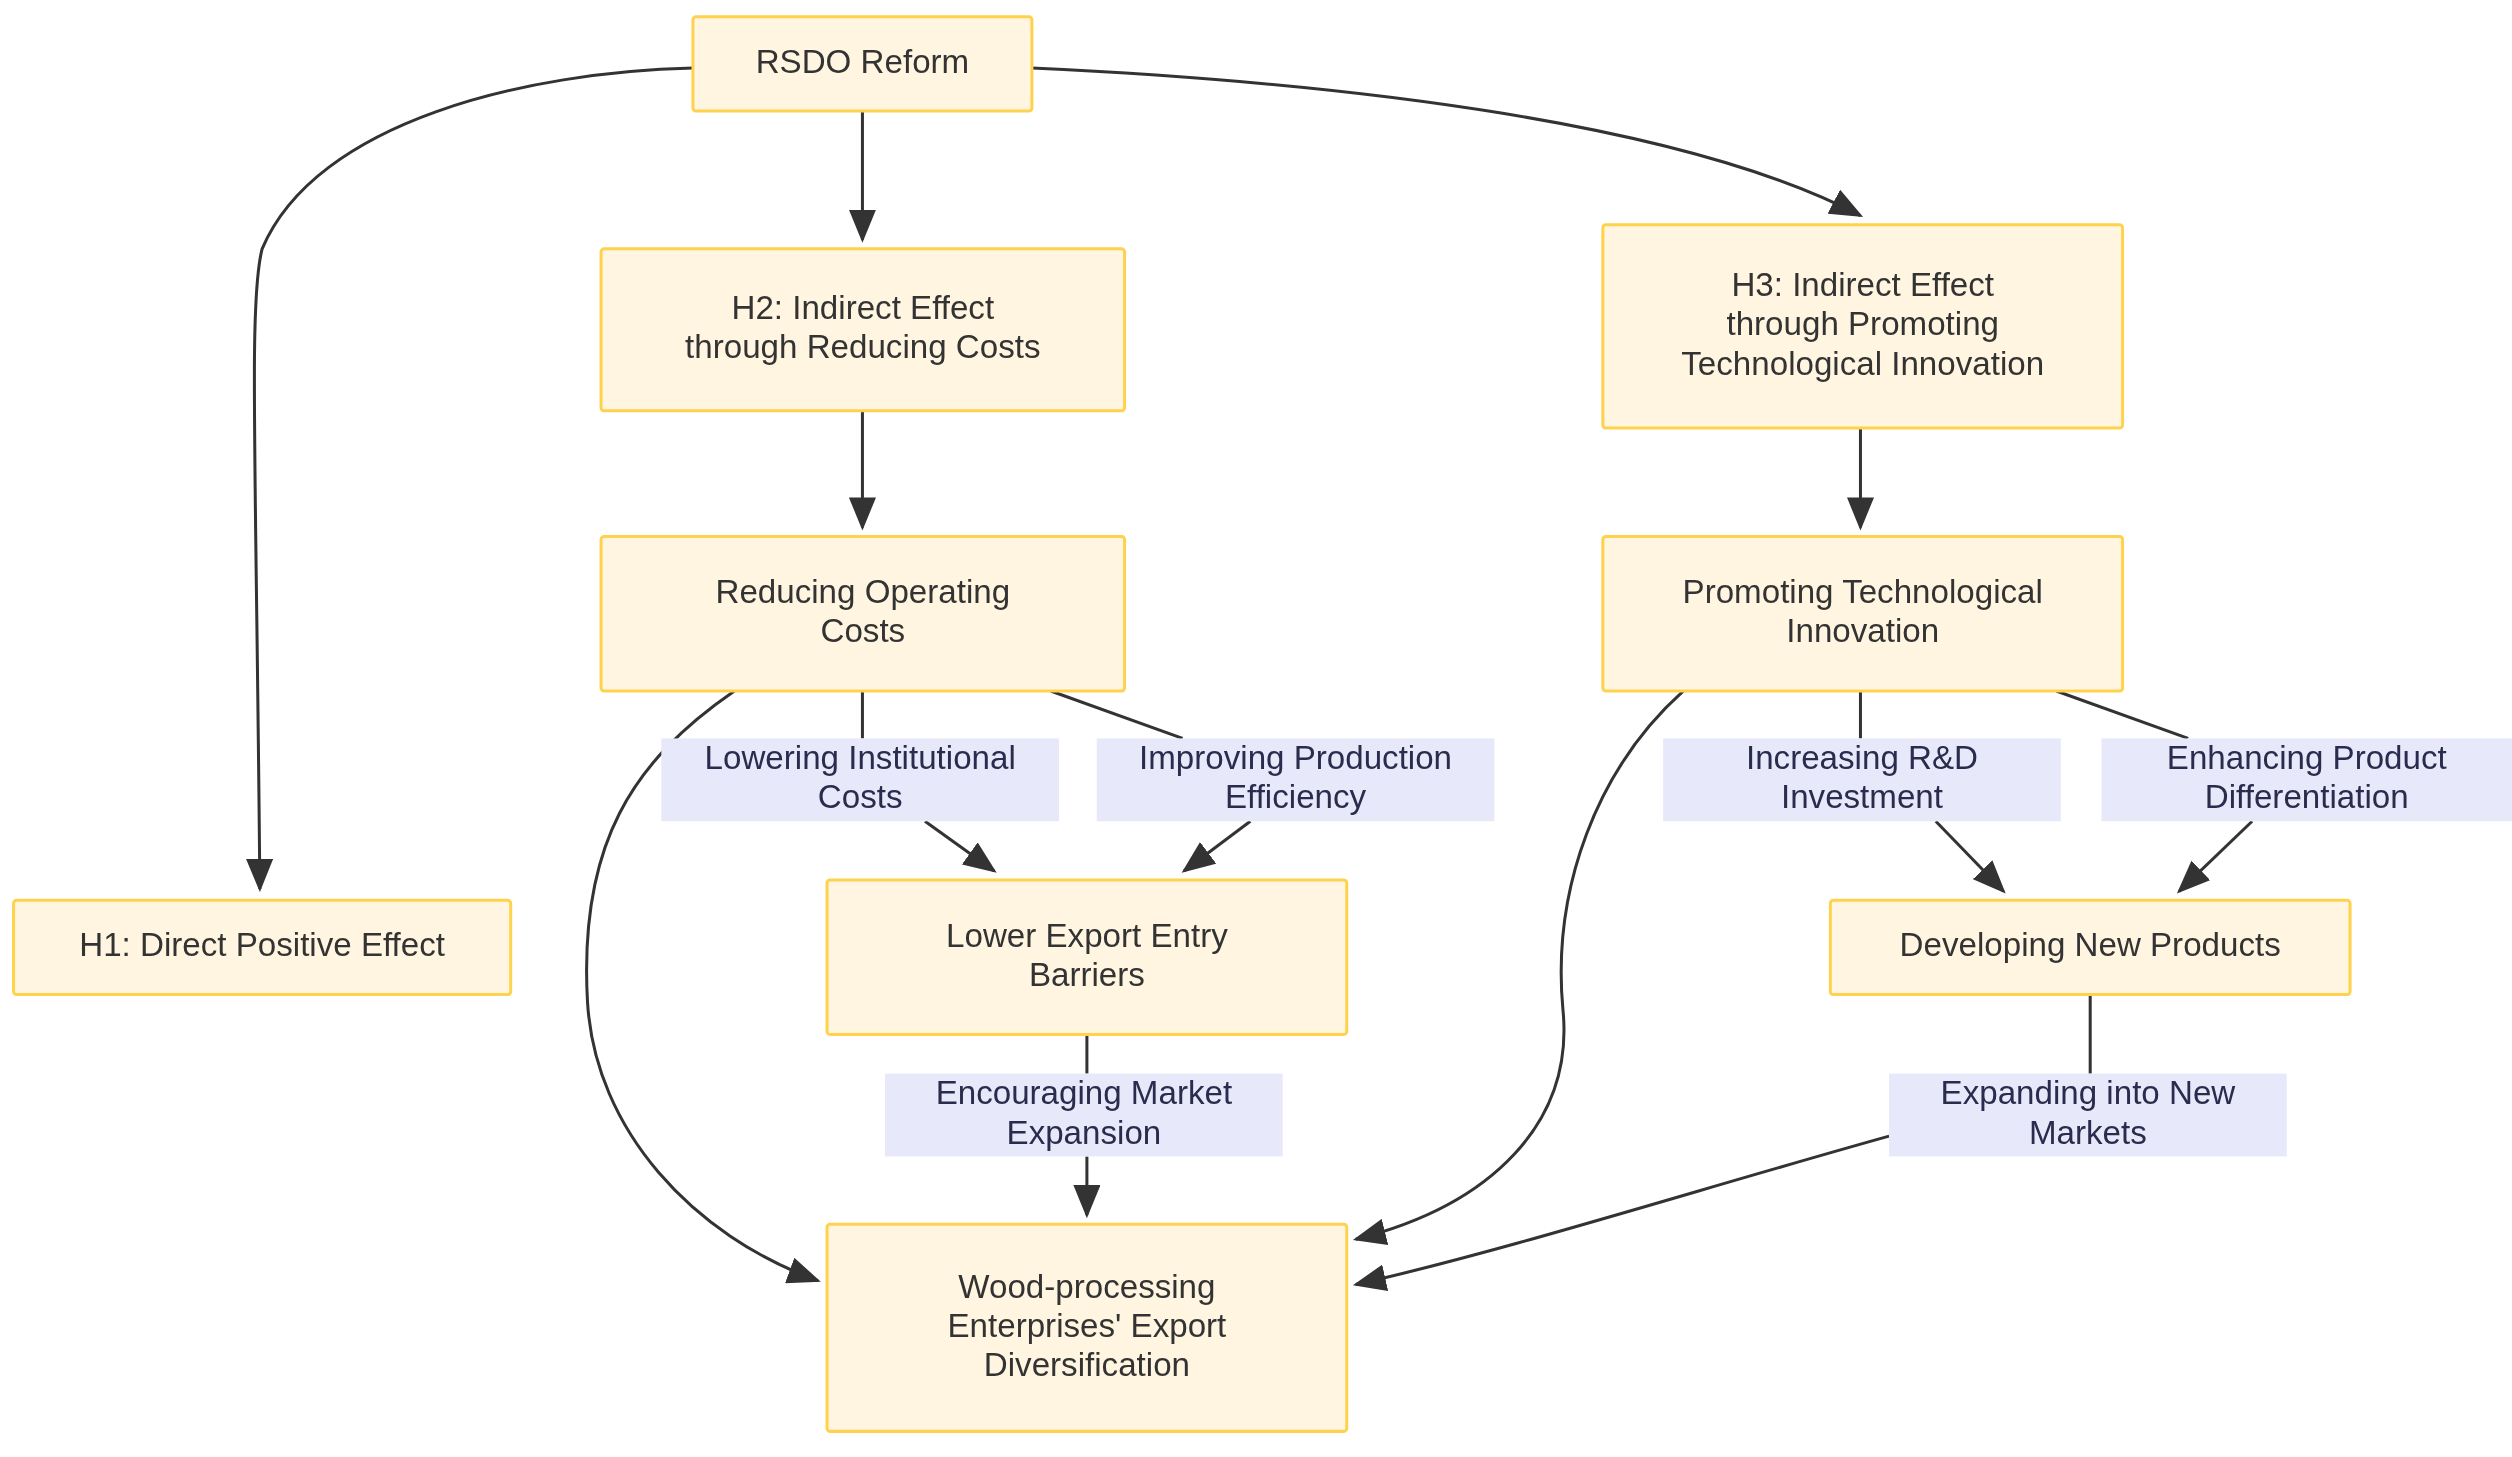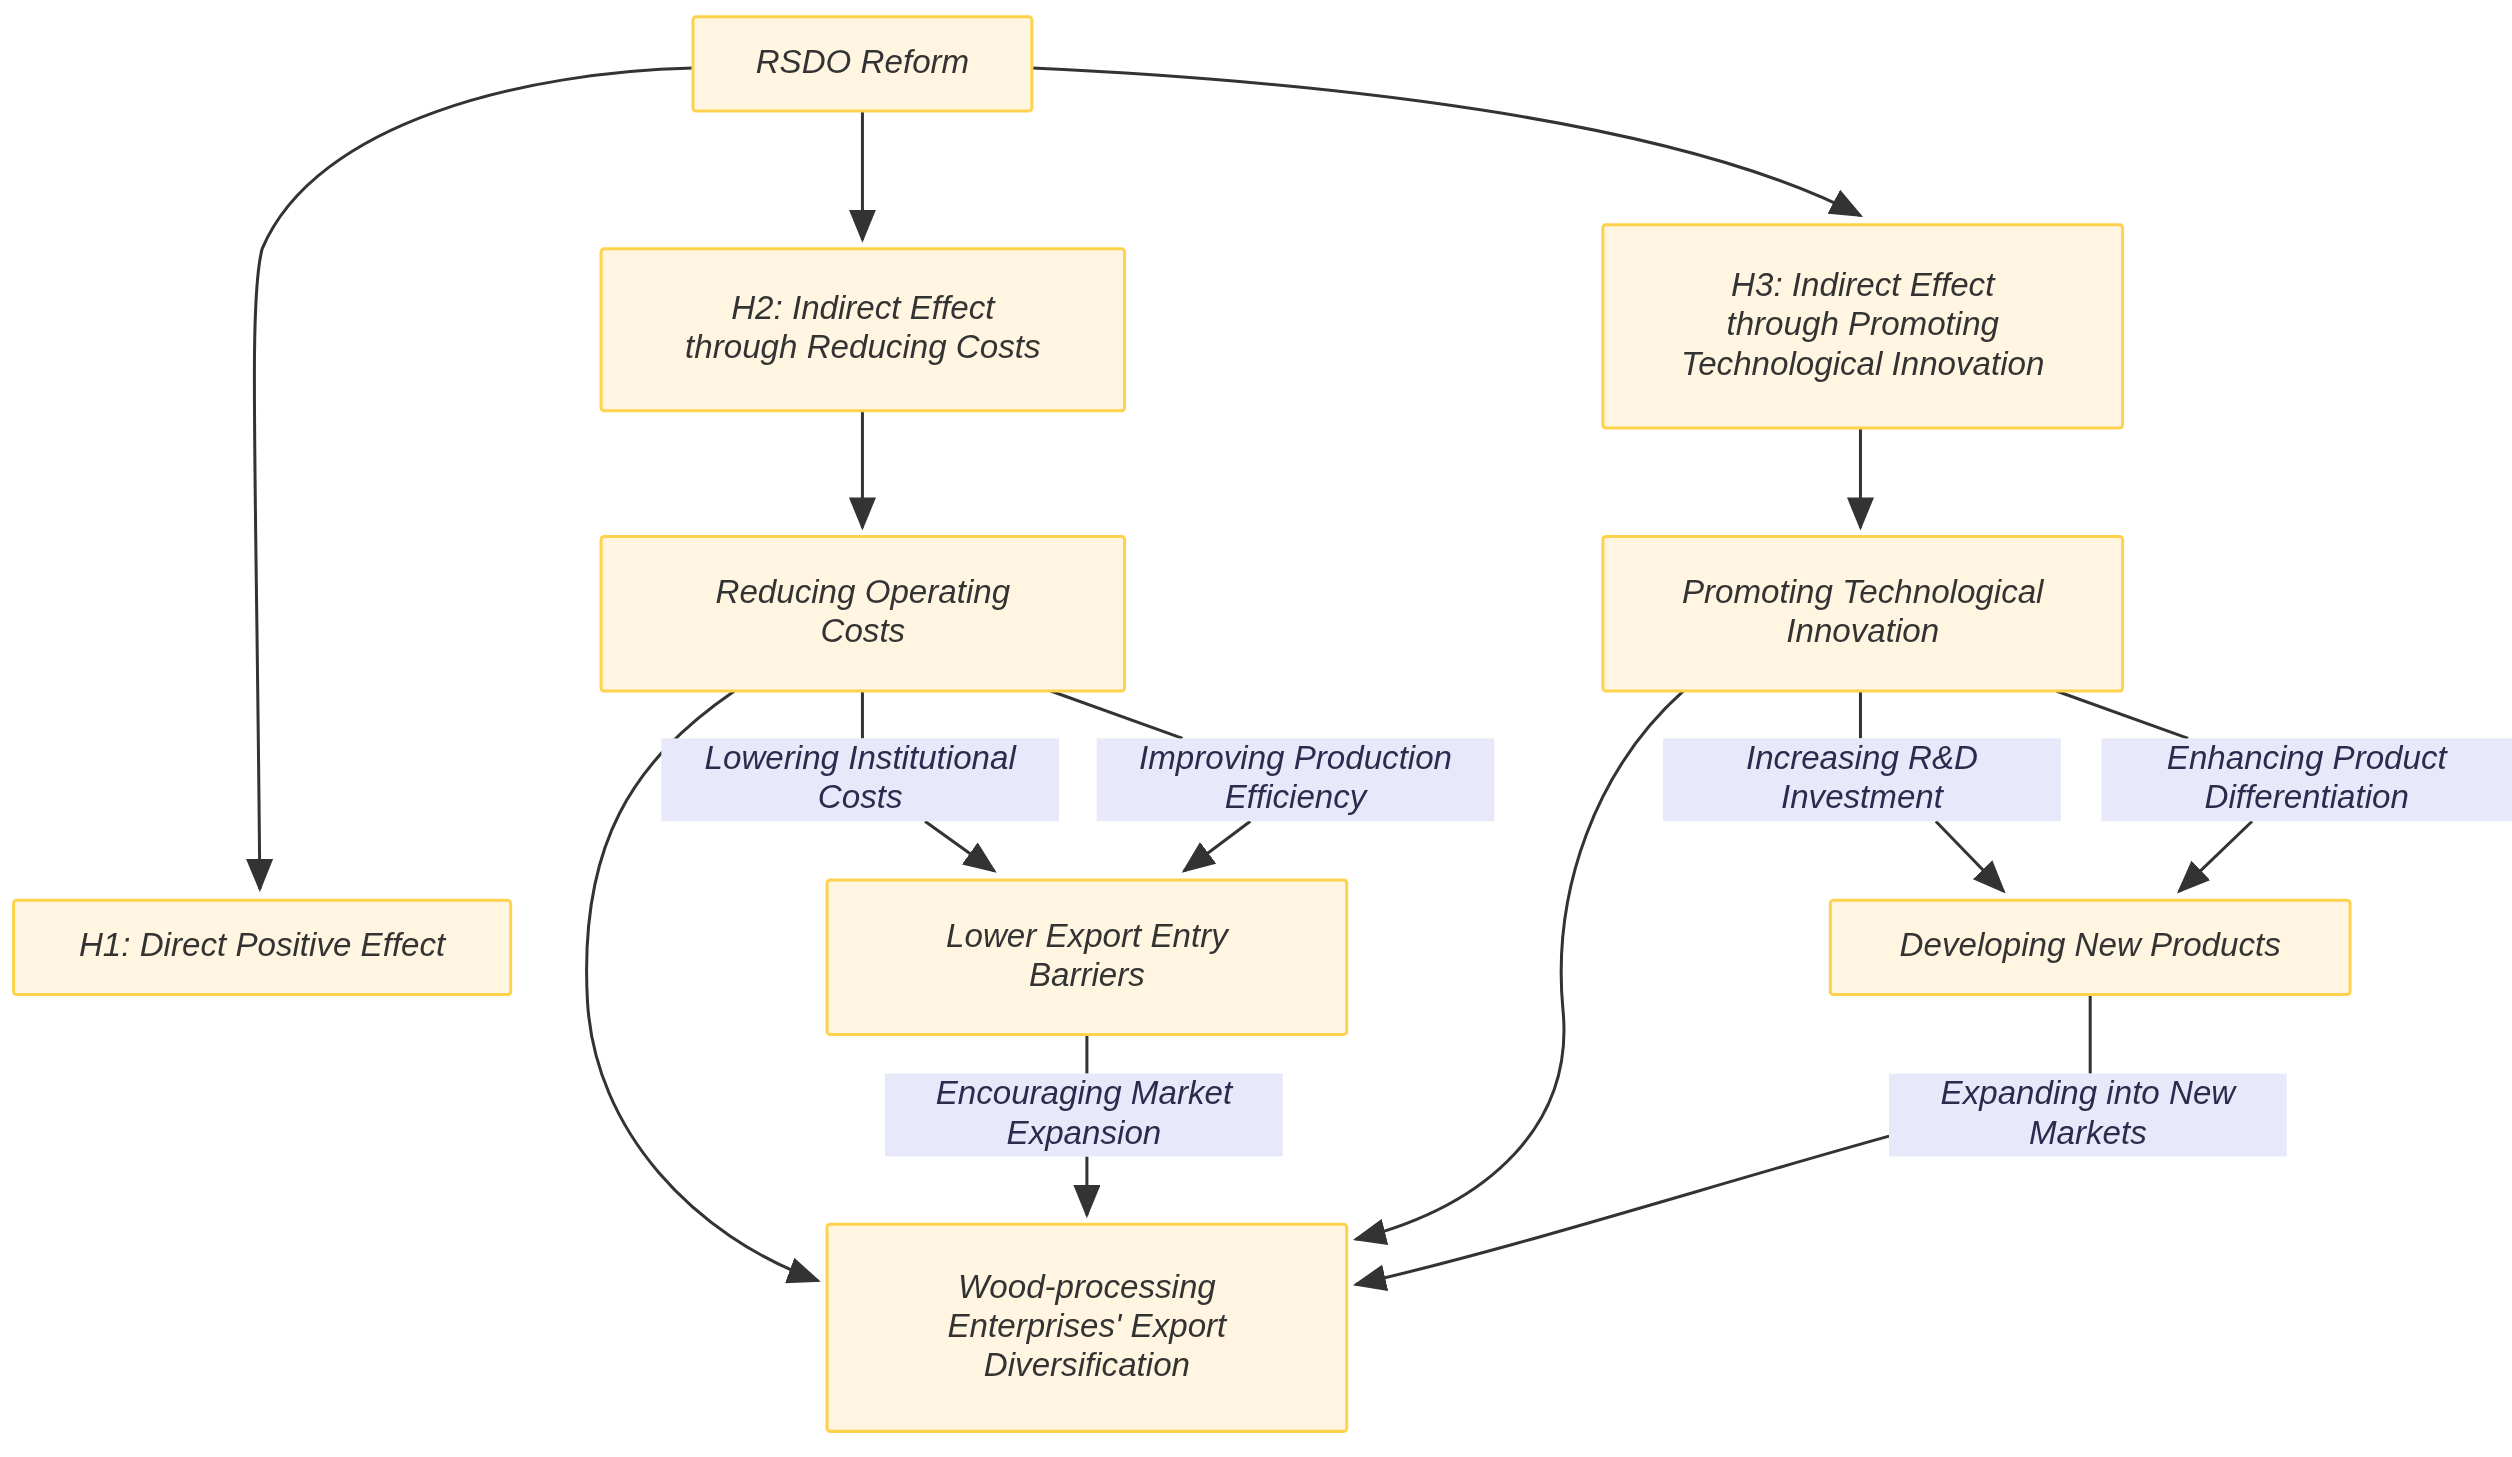--- a/index.html
+++ b/index.html
@@ -11,21 +11,20 @@
     width: 2512px;
     height: 1458px;
     font-family: "Liberation Sans", sans-serif;
     overflow: hidden;
   }
   #diagram-root {
     position: relative;
     width: 2512px;
     height: 1458px;
     background: #ffffff;
-    font-style: italic;
   }
   svg#flow {
     position: absolute;
     top: 0;
     left: 0;
     width: 2512px;
     height: 1458px;
   }
   .edge-path {
     fill: none;

